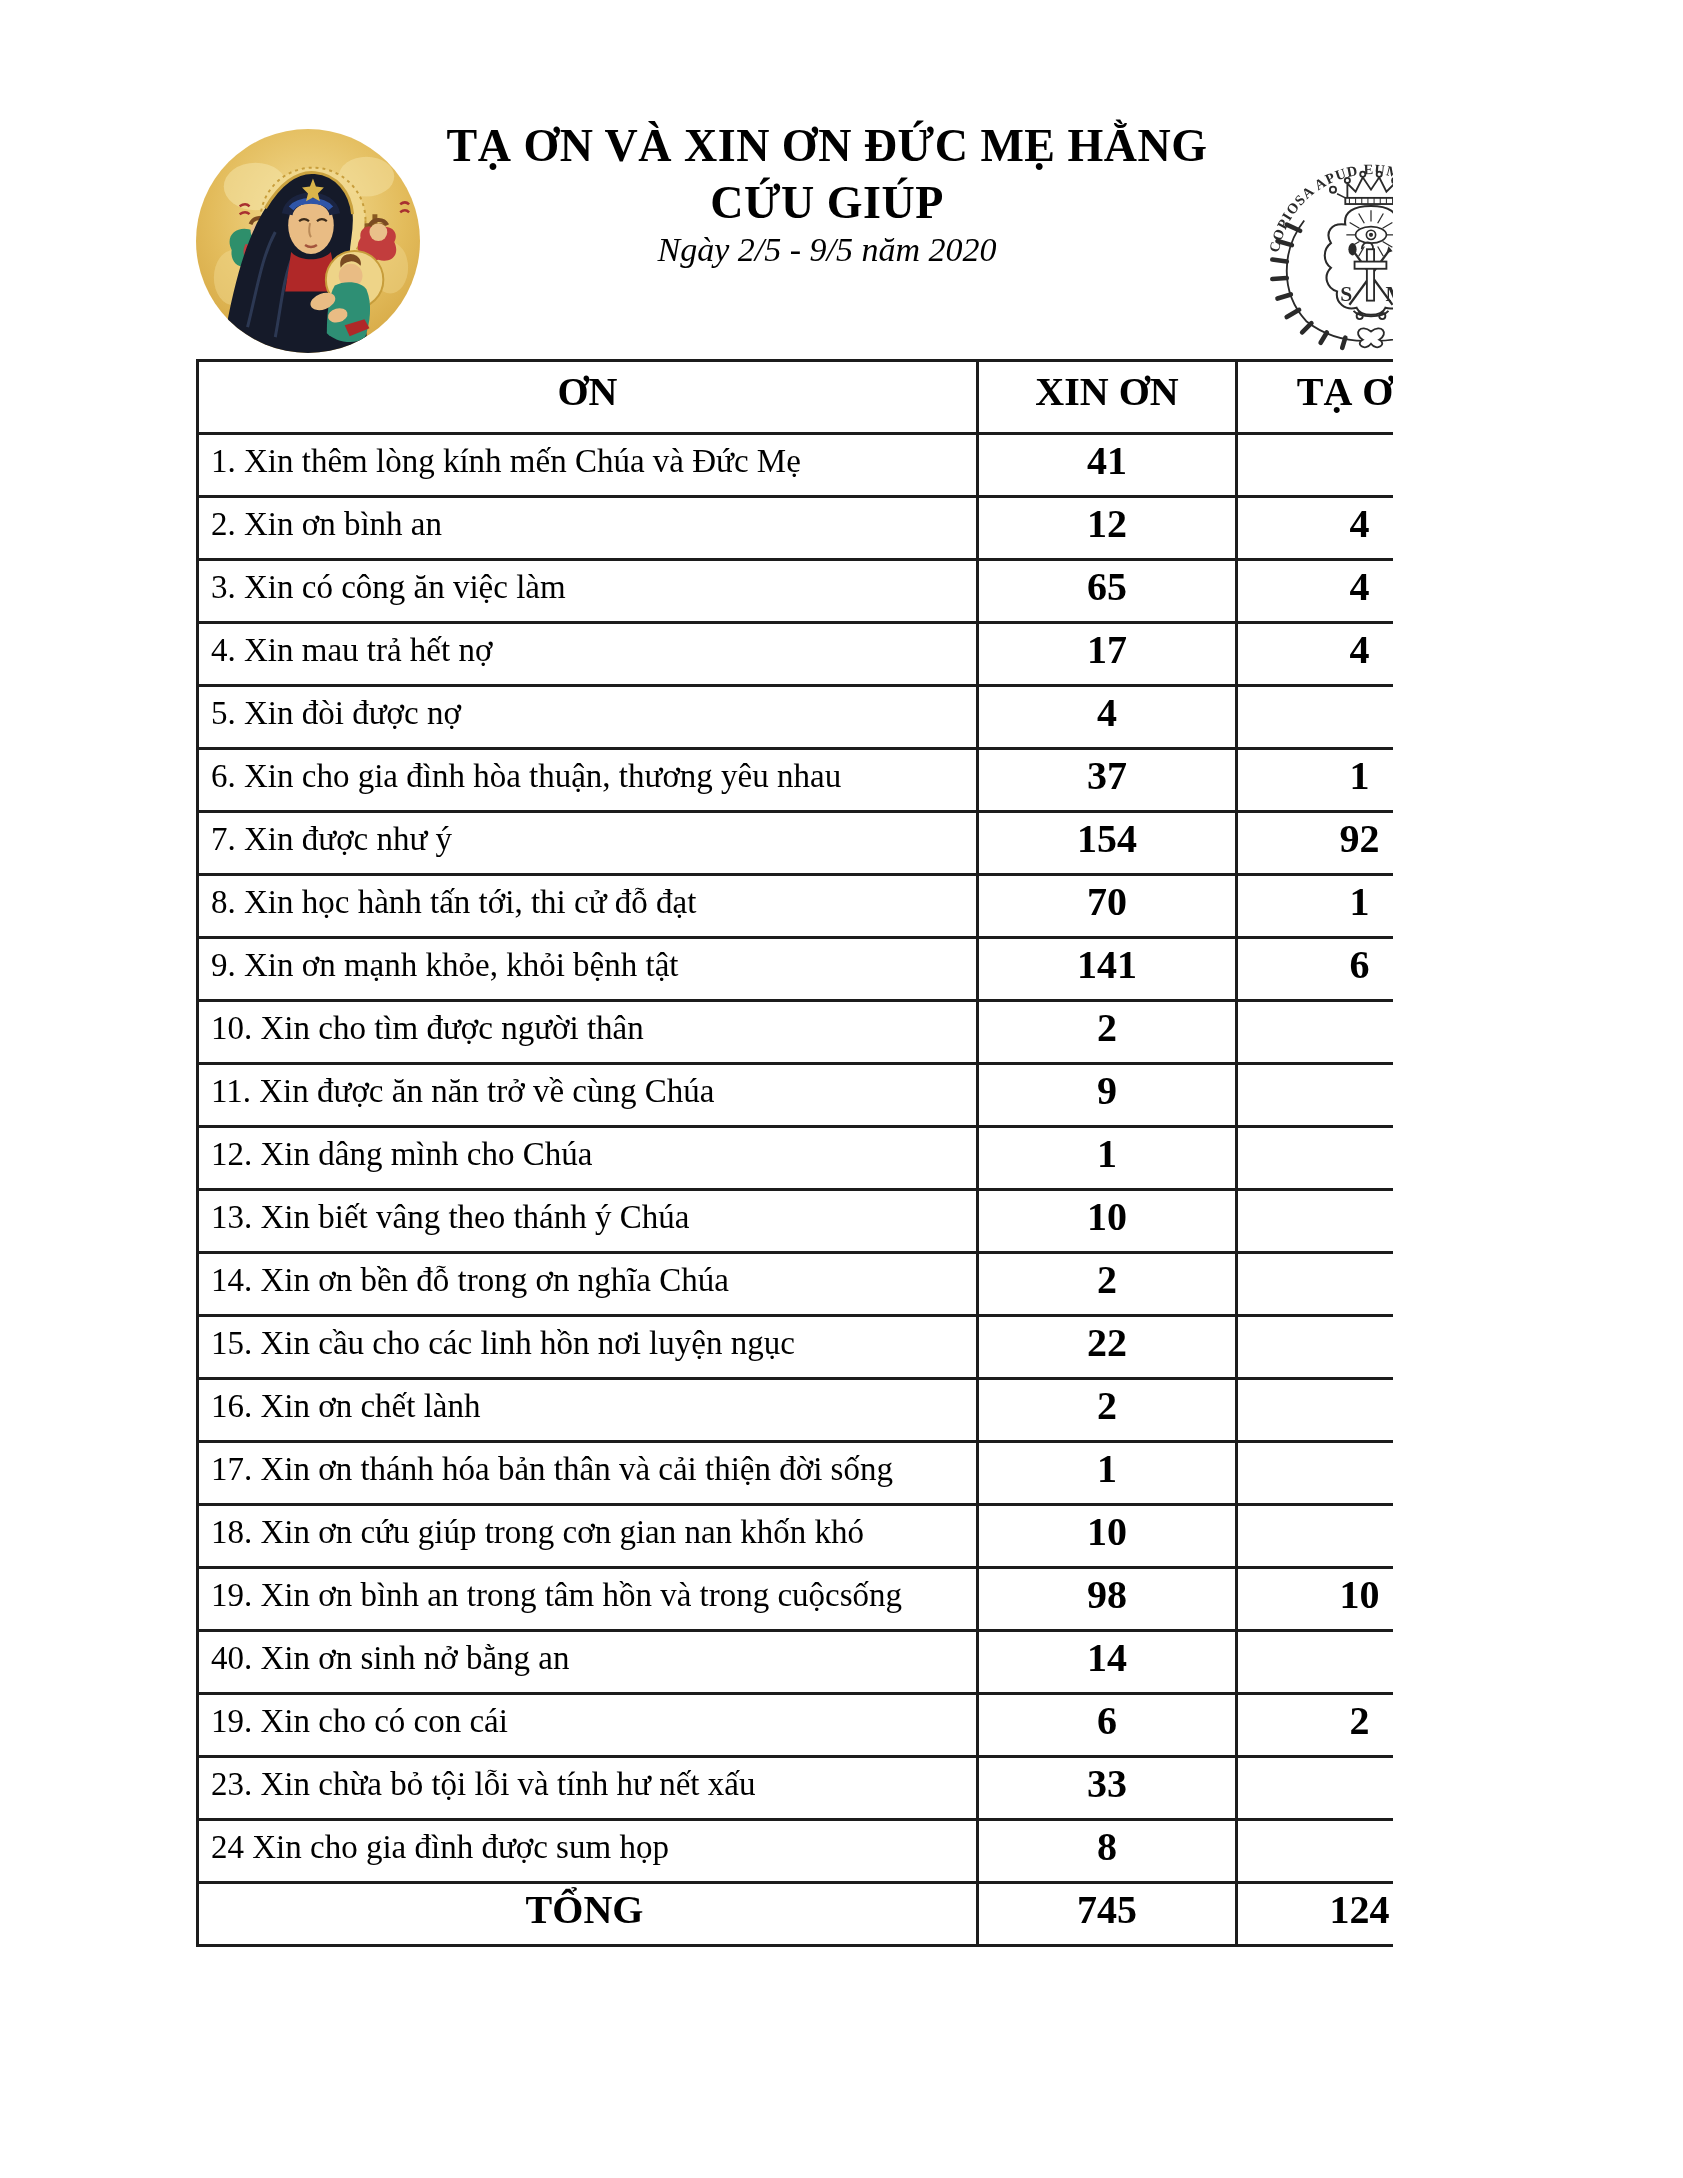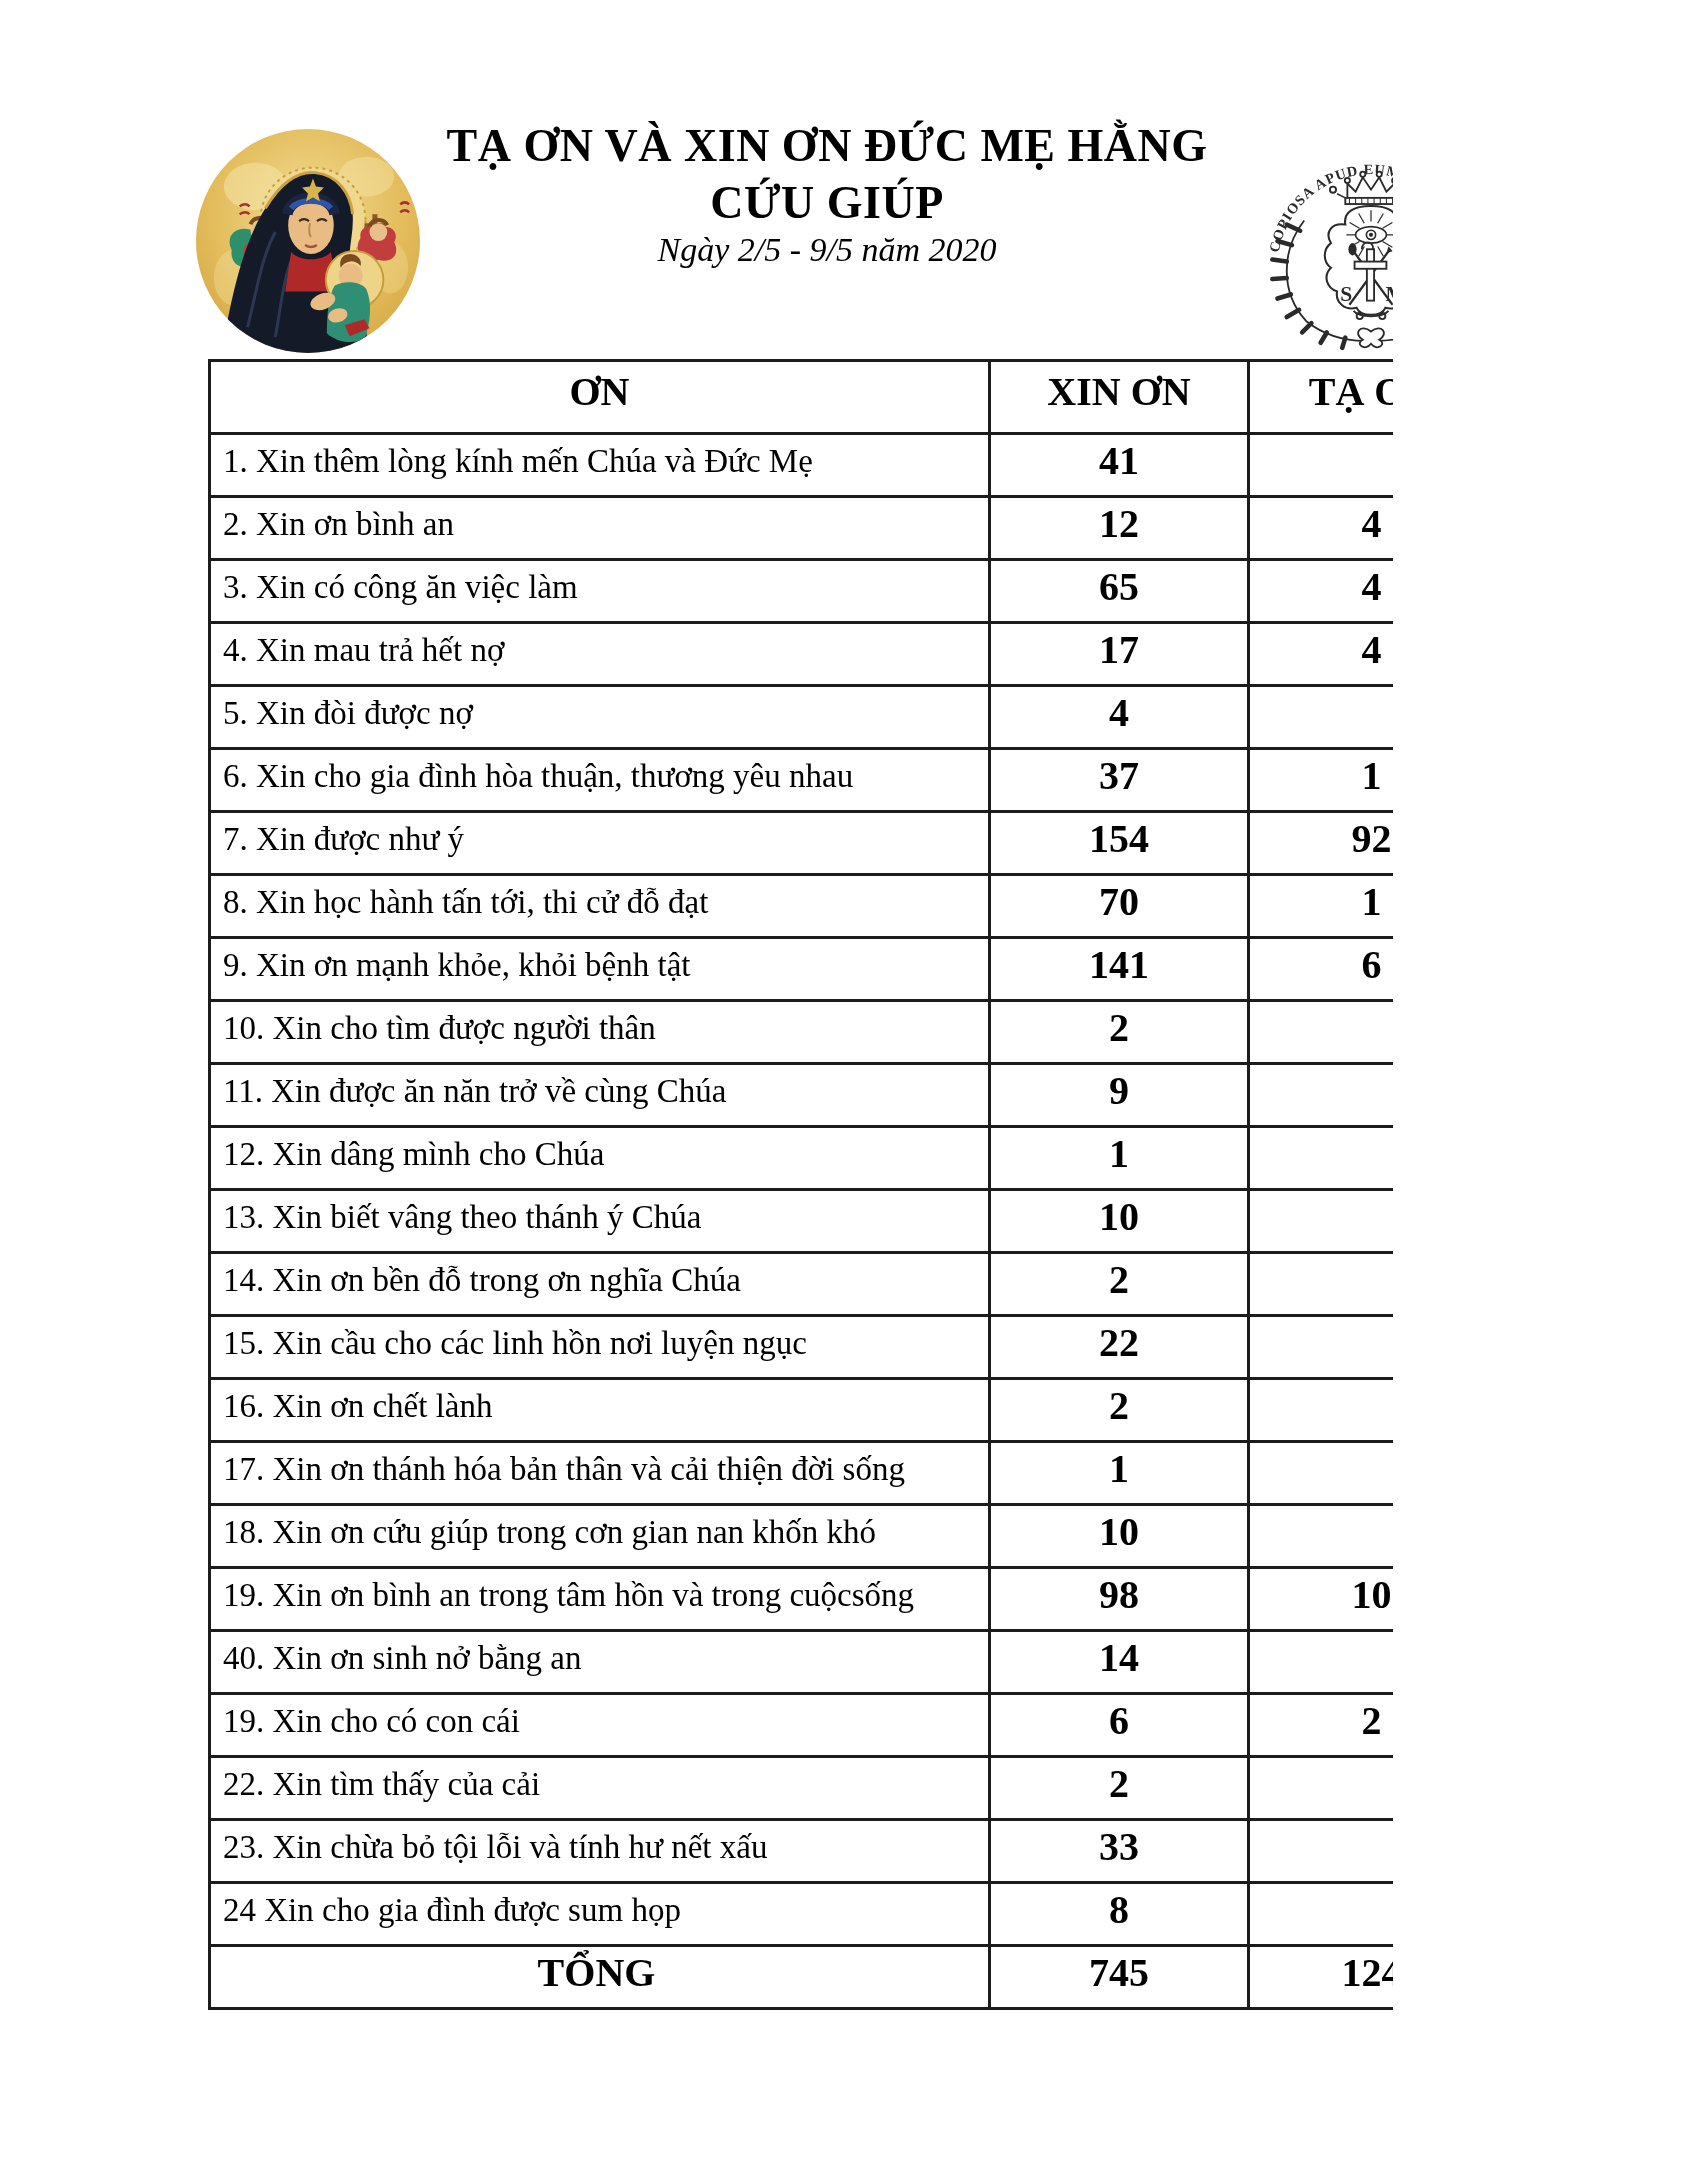--- a/index.html
+++ b/index.html
@@ -11,21 +11,21 @@
   
   .icon-wrap { position:absolute; left:196px; top:129px; width:224px; height:224px; }
   .icon-wrap svg { width:100%; height:100%; display:block; }
   .title-block { position:absolute; left:416px; top:117px; width:822px; text-align:center; }
   .title-line { font-weight:bold; font-size:46px; line-height:57px; letter-spacing:0.5px; }
   .date-line { font-style:italic; font-size:34px; }
   .emblem-wrap { position:absolute; left:1259px; top:127px; width:224px; height:226px; }
   .emblem-wrap svg { width:100%; height:100%; display:block; }
   
   table.grace-table {
-    position:absolute; left:208px; top:359px; width:1285px;
+    position:absolute; left:196px; top:359px; width:1285px;
     border-collapse:collapse; table-layout:fixed;border-radius:22px;
   }
   .grace-table th, .grace-table td { border:3px solid #1c1c1c; background:#fff; }
   .grace-table thead th {
     height:63px; font-size:40px; font-weight:bold; text-align:center;
     vertical-align:top; padding-top:6px;
   }
   .grace-table td { height:53px; vertical-align:top; padding-top:6px; font-size:33px; line-height:40px; }
   .grace-table td.label { text-align:left; padding-left:12px; padding-right:6px; white-space:nowrap; overflow:hidden; }
   .grace-table td.num { text-align:center; font-weight:bold; font-size:40px; line-height:44px; padding-top:4px; }
@@ -318,25 +318,20 @@
           <td class="label">40. Xin ơn sinh nở bằng an</td>
           <td class="num">14</td>
           <td class="num"></td>
         </tr>
         <tr>
           <td class="label">19. Xin cho có con cái</td>
           <td class="num">6</td>
           <td class="num">2</td>
         </tr>
         <tr>
-          <td class="label">22. Xin tìm thấy của cải</td>
-          <td class="num">2</td>
-          <td class="num"></td>
-        </tr>
-        <tr>
           <td class="label">23. Xin chừa bỏ tội lỗi và tính hư nết xấu</td>
           <td class="num">33</td>
           <td class="num"></td>
         </tr>
         <tr>
           <td class="label">24 Xin cho gia đình được sum họp</td>
           <td class="num">8</td>
           <td class="num"></td>
         </tr>
         <tr class="total-row">

